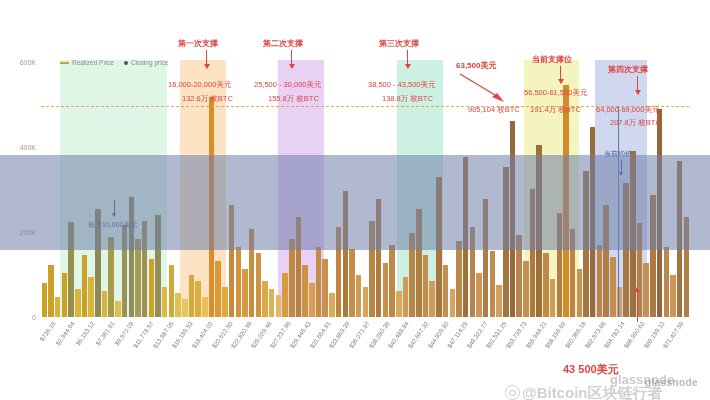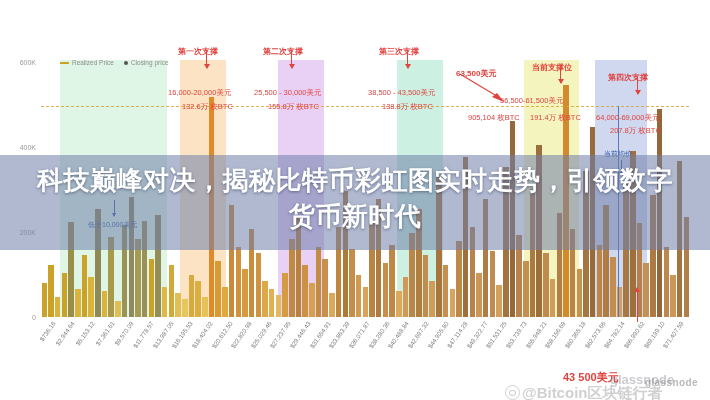--- a/index.html
+++ b/index.html
@@ -54,21 +54,21 @@
 
   
   .xaxis{position:absolute;left:41px;top:320px;width:648px;height:58px;}
   .xtick{
     position:absolute;top:0;
     font-size:6.2px;color:#7c7c7c;white-space:nowrap;
     transform-origin:left top;transform:rotate(-55deg) translateX(-100%);
   }
 
   
-  .ann{position:absolute;color:#e1433f;white-space:nowrap;font-size:7.5px;margin-top:8px;}
+  .ann{position:absolute;color:#e1433f;white-space:nowrap;font-size:7.5px;}
   .ann.hdr{font-weight:bold;font-size:8px;}
   .arrow-v{position:absolute;width:0;border-left:1.1px solid #e1433f;}
   .arrow-v::after{
     content:"";position:absolute;left:-3px;bottom:-1px;
     border-left:3.2px solid transparent;border-right:3.2px solid transparent;
     border-top:5px solid #e1433f;
   }
   .arrow-diag{position:absolute;}
   .arrow-diag svg{display:block;overflow:visible;}
 
@@ -318,21 +318,21 @@
   <div class="arrow-diag" style="left:458px;top:72px;">
     <svg width="50" height="32" viewBox="0 0 50 32">
       <line x1="2" y1="2" x2="42" y2="26" stroke="#e1433f" stroke-width="1.2"></line>
       <polygon points="46,30 34,25 39,21" fill="#e1433f"></polygon>
     </svg>
   </div>
   <div class="ann" style="left:468px;top:105px;">905,104 枚BTC</div>
 
   <div class="ann hdr" style="left:532px;top:54px;">当前支撑位</div>
   <div class="arrow-v" style="left:560px;top:66px;height:17px;"></div>
-  <div class="ann" style="left:500px;top:88px;">56,500-61,500美元</div>
+  <div class="ann" style="left:524px;top:88px;">56,500-61,500美元</div>
   <div class="ann" style="left:530px;top:105px;">191.4万 枚BTC</div>
 
   <div class="ann hdr" style="left:608px;top:64px;">第四次支撑</div>
   <div class="arrow-v" style="left:637px;top:76px;height:18px;"></div>
   <div class="ann" style="left:596px;top:105px;">64,000-69,000美元</div>
   <div class="ann" style="left:610px;top:118px;">207.8万 枚BTC</div>
 
   <div class="blue-ann" style="left:88px;top:220px;">低于10,000美元</div>
   <div class="arrow-blue" style="left:114px;top:200px;height:16px;"></div>
 
@@ -343,15 +343,14 @@
   <div class="ann hdr" style="left:563px;top:362px;font-size:11px;">43 500美元</div>
 
   <div class="gn-mark">glassnode</div>
 
   <div class="weibo-wm">
     <span class="ico"></span><span>@Bitcoin区块链行者</span>
   </div>
   <div class="cn-wm">glassnode</div>
 
   <div class="overlay-band"></div>
-  <div class="overlay-title">科技巅峰对决，揭秘比特币彩虹图实时走势，引领数字货币新时代</div>
 
 </div>
 
 </body></html>

